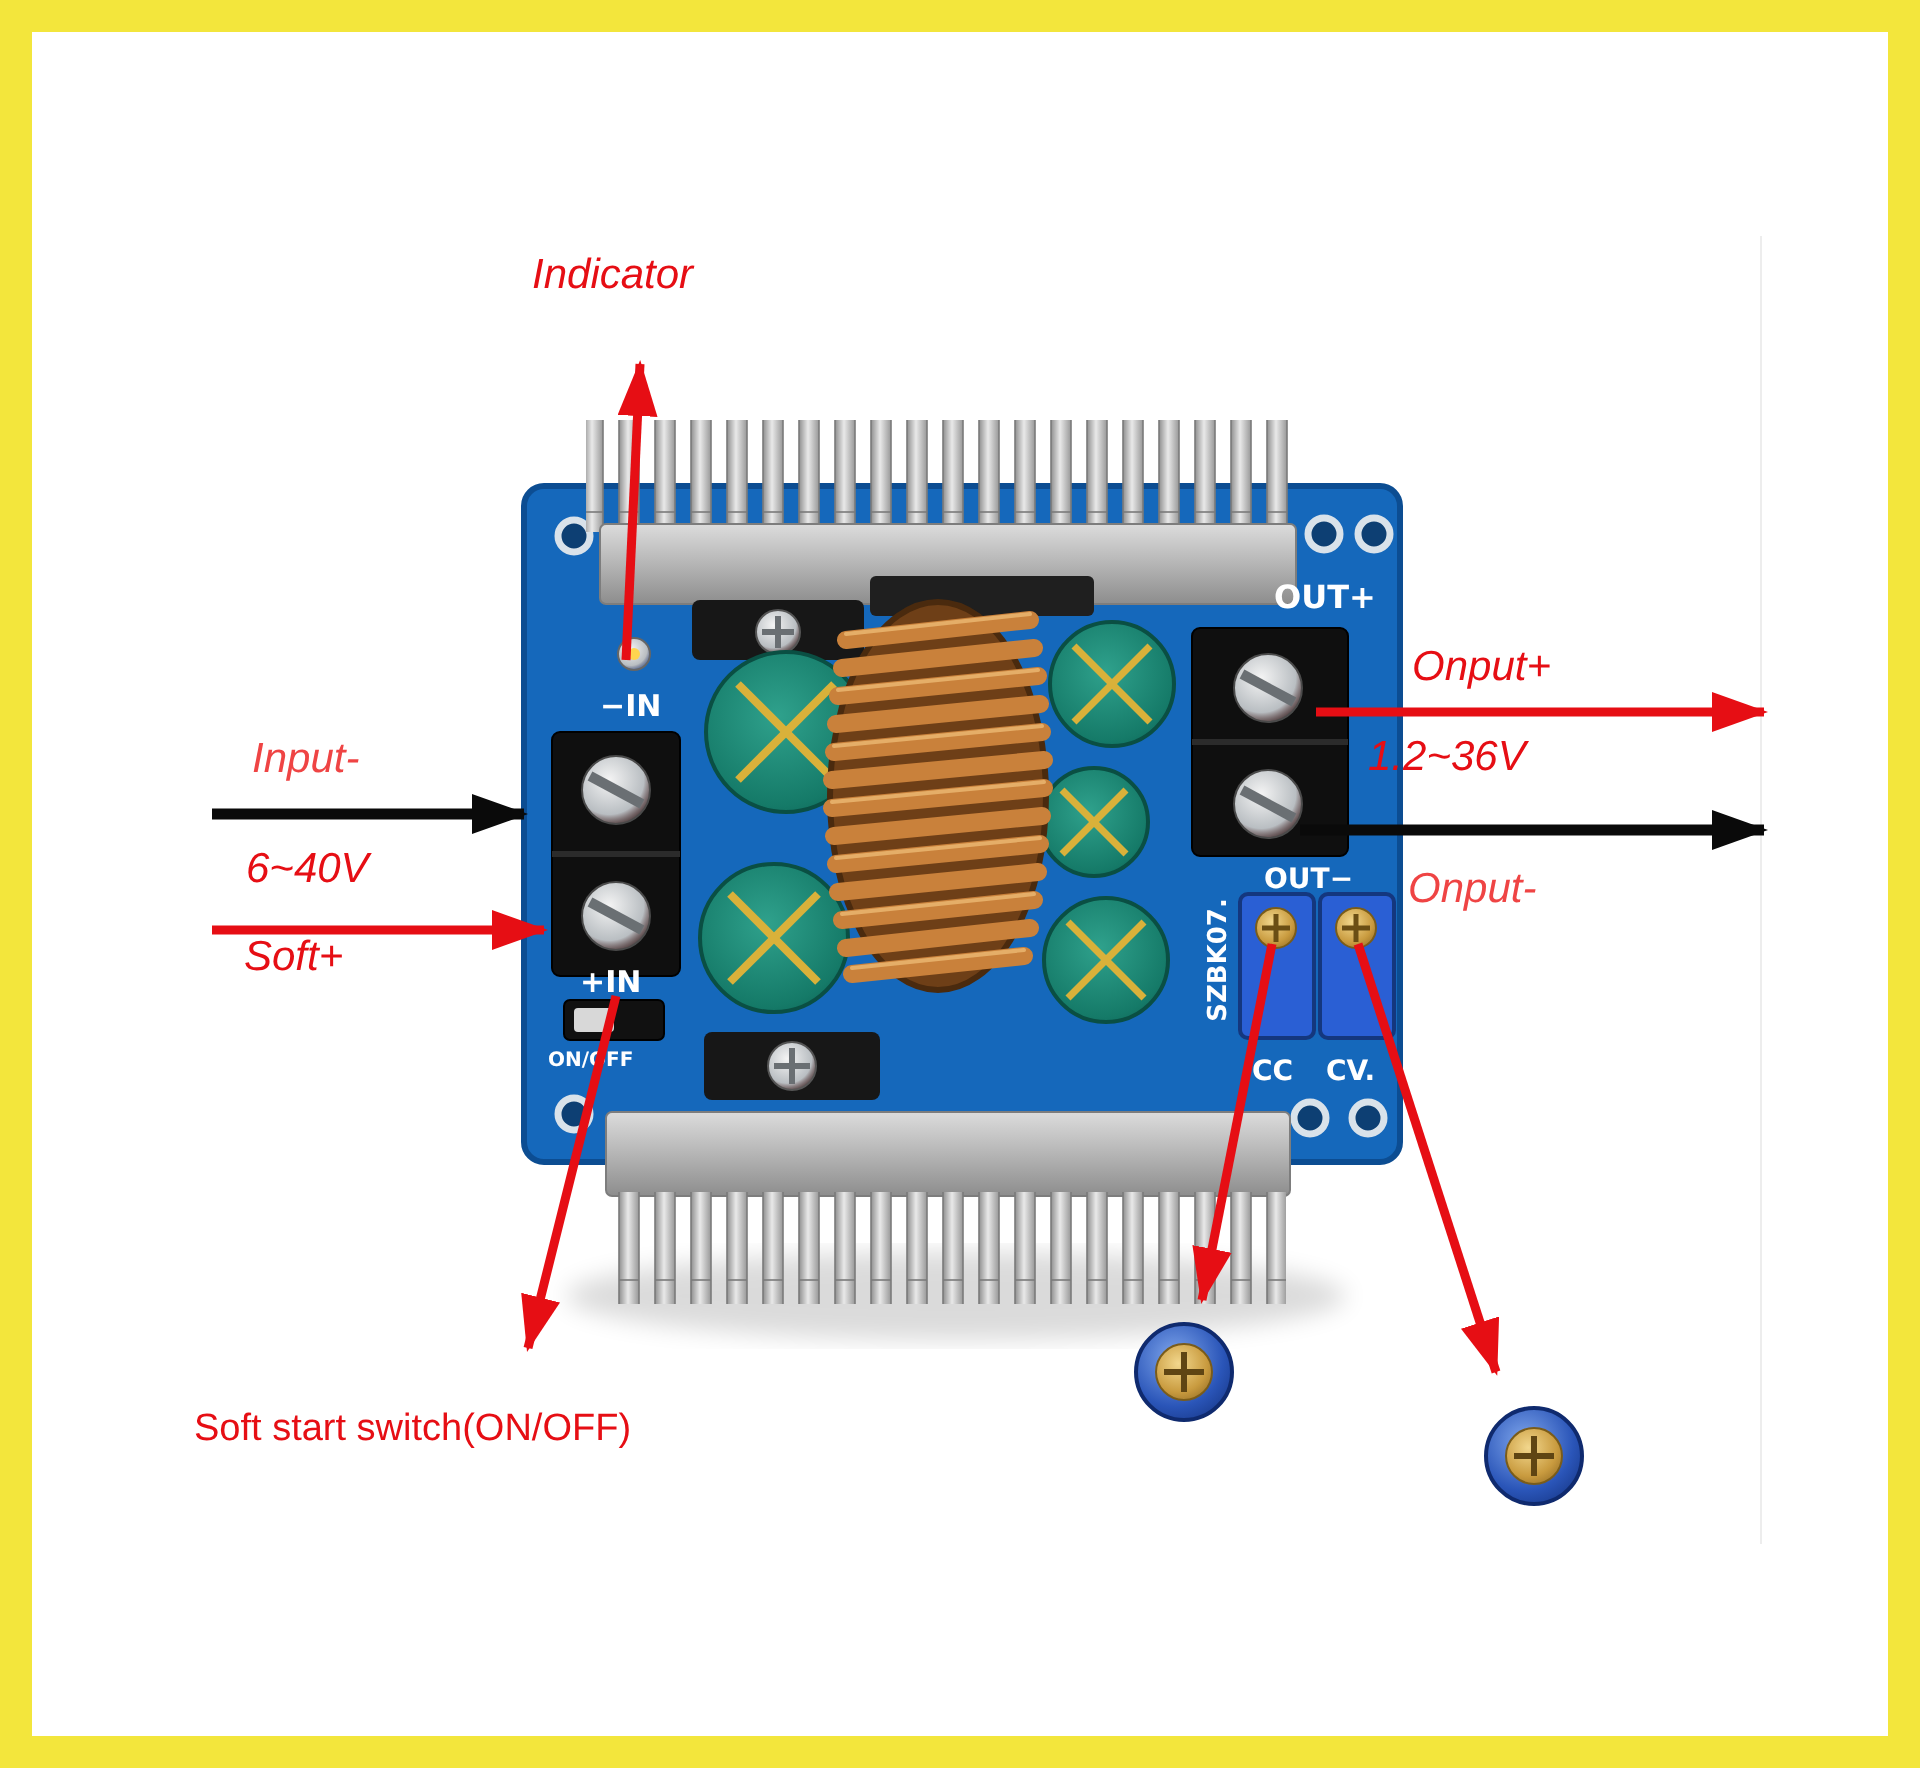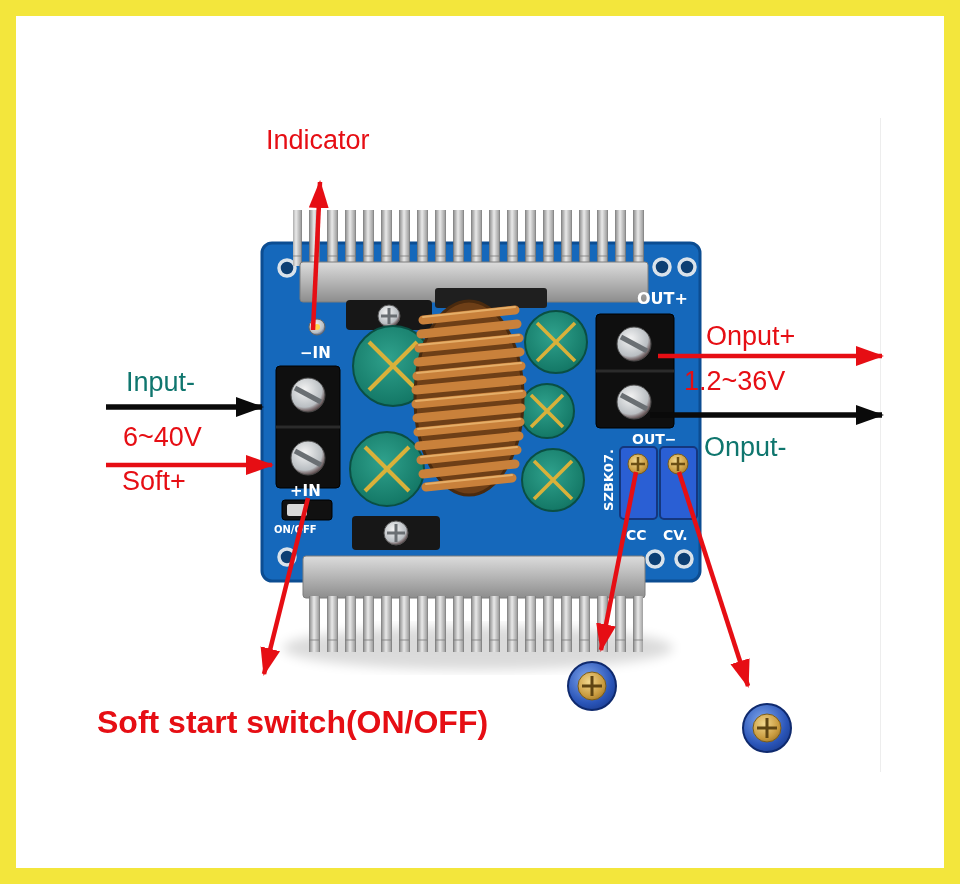--- a/index.html
+++ b/index.html
@@ -7,23 +7,23 @@
     position:relative;width:960px;height:884px;background:#ffffff;
     overflow:hidden;font-family:"Liberation Sans",sans-serif;
   }
   .photo-edge{
     position:absolute;left:880px;top:118px;width:1px;height:654px;
     background:#ededed;z-index:1;
   }
   svg.scene{position:absolute;left:0;top:0;z-index:2;}
   .label{position:absolute;z-index:3;white-space:nowrap;line-height:1.1;}
   .red{color:#e60e14;}
-  .blk{color:#0f766e;}
-  .fs-big{font-size:27px;}
-  .fs-mid{font-size:32px;font-weight:bold;}
+  .blk{color:#ef4444;}
+  .fs-big{font-size:21px;font-style:italic;}
+  .fs-mid{font-size:19px;}
   .frame{
     position:absolute;inset:0;border:16px solid #f3e63c;
     pointer-events:none;z-index:6;box-sizing:border-box;
   }
 </style>
 </head>
 <body>
 
 <div class="page">
 

